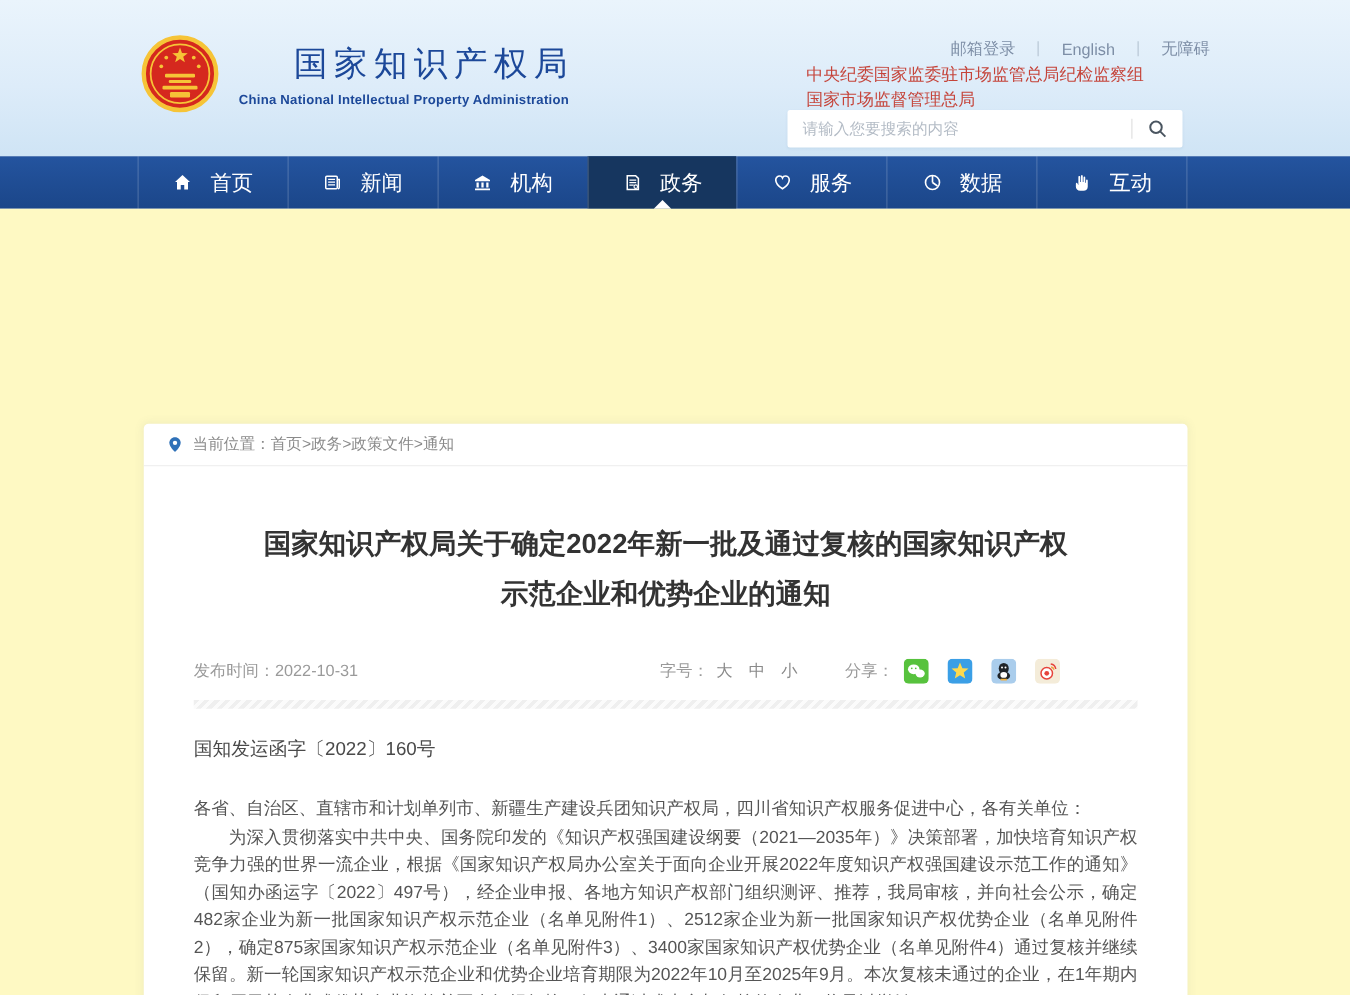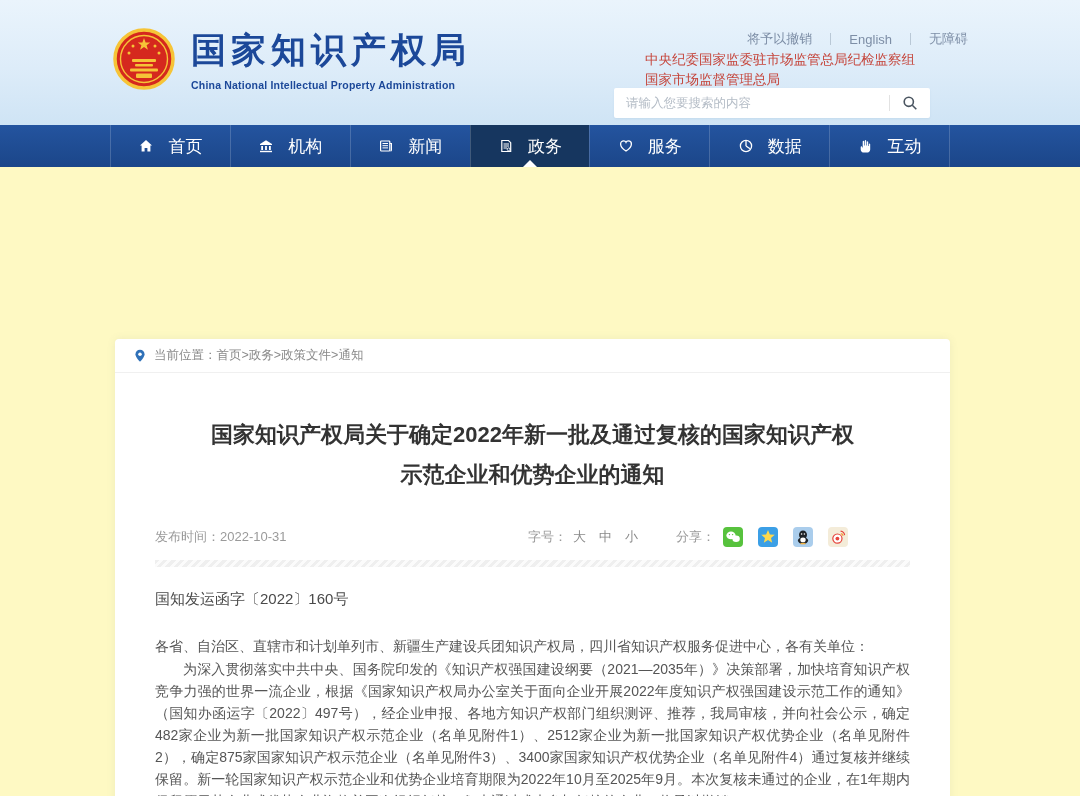--- a/index.html
+++ b/index.html
@@ -11,31 +11,31 @@
   }
 
   
   .top-header{
     position:absolute; top:0; left:0; width:1080px; height:125px;
     background:linear-gradient(180deg,#eaf4fc 0%,#ddecf9 55%,#cfe4f5 100%);
   }
   .logo{ position:absolute; left:112px; top:27px; display:flex; align-items:center; }
   .emblem{ width:64px; height:64px; flex:0 0 auto; }
   .logo-text{ margin-left:15px; }
-  .logo-title{ font-size:35px; font-weight:bold; color:#1c4899; letter-spacing:5px; }
+  .logo-title{ font-size:27px; font-weight:normal; color:#1c4899; letter-spacing:5px;margin-left:44px; }
   .logo-sub{ font-size:10.5px; font-weight:bold; color:#1c4899; margin-top:5px; letter-spacing:.2px; }
 
   .top-links{ position:absolute; top:30px; right:112px; display:flex; align-items:center;
     font-size:13px; color:#7d8ea6; }
   .top-links span.link{ cursor:pointer; }
   .tl-sep{ width:1px; height:12px; background:#b9c8d6; margin:0 18px; }
 
   .org-lines{ position:absolute; left:645px; top:50px; color:#c5443a; font-size:13.5px; line-height:20px; }
 
-  .search-bar{ position:absolute; left:614px; top:88px; width:316px; height:30px;
+  .search-bar{ position:absolute; left:630px; top:88px; width:316px; height:30px;
     background:#fff; border-radius:2px; display:flex; align-items:center; box-shadow:0 1px 2px rgba(70,110,150,.08);justify-content:flex-end; }
   .search-bar input{ flex:1; border:none; outline:none; font-size:12.5px; color:#333;
     padding:0 12px; background:transparent; font-family:inherit; }
   .search-bar input::placeholder{ color:#b4bcc6; }
   .search-divider{ width:1px; height:16px; background:#e2e2e2; }
   .search-btn{ width:40px; height:30px; border:none; background:transparent; cursor:pointer;
     display:flex; align-items:center; justify-content:center; }
 
   
   .nav{ position:absolute; top:125px; left:0; width:1080px; height:42px;
@@ -103,21 +103,21 @@
       <rect x="18" y="41.5" width="28" height="3" rx="1" fill="#f6c437"></rect>
       <rect x="24" y="46.5" width="16" height="4.5" rx="1" fill="#f6c437"></rect>
     </svg>
     <div class="logo-text">
       <div class="logo-title">国家知识产权局</div>
       <div class="logo-sub">China National Intellectual Property Administration</div>
     </div>
   </div>
 
   <div class="top-links">
-    <span class="link">将予以撤销</span>
+    <span class="link">邮箱登录</span>
     <span class="tl-sep"></span>
     <span class="link">English</span>
     <span class="tl-sep"></span>
     <span class="link">无障碍</span>
   </div>
 
   <div class="org-lines">
     <div>中央纪委国家监委驻市场监管总局纪检监察组</div>
     <div>国家市场监督管理总局</div>
   </div>
@@ -137,35 +137,35 @@
 <div class="nav">
   <div class="nav-inner">
     <div class="nav-item">
       <svg class="nav-icon" viewBox="0 0 16 16">
         <path d="M8 2L14 7.5H12.4V13.5H9.4V10H6.6V13.5H3.6V7.5H2Z" fill="#fff"></path>
       </svg>
       <span>首页</span>
     </div>
     <div class="nav-item">
       <svg class="nav-icon" viewBox="0 0 16 16">
+        <rect x="2.6" y="3" width="9.2" height="10" rx="0.8" fill="none" stroke="#fff" stroke-width="1.2"></rect>
+        <path d="M11.8 5.5H13.4V12c0 .6-.4 1-1 1" fill="none" stroke="#fff" stroke-width="1.2"></path>
+        <path d="M4.5 5.5H10M4.5 7.7H10M4.5 9.9H10" stroke="#fff" stroke-width="1"></path>
+      </svg>
+      <span>新闻</span>
+    </div>
+    <div class="nav-item">
+      <svg class="nav-icon" viewBox="0 0 16 16">
         <path d="M2 6L8 2.3L14 6V7H2Z" fill="#fff"></path>
         <rect x="3.2" y="8" width="1.8" height="4" fill="#fff"></rect>
         <rect x="7.1" y="8" width="1.8" height="4" fill="#fff"></rect>
         <rect x="11" y="8" width="1.8" height="4" fill="#fff"></rect>
         <rect x="2" y="12.8" width="12" height="1.4" fill="#fff"></rect>
       </svg>
       <span>机构</span>
-    </div>
-    <div class="nav-item">
-      <svg class="nav-icon" viewBox="0 0 16 16">
-        <rect x="2.6" y="3" width="9.2" height="10" rx="0.8" fill="none" stroke="#fff" stroke-width="1.2"></rect>
-        <path d="M11.8 5.5H13.4V12c0 .6-.4 1-1 1" fill="none" stroke="#fff" stroke-width="1.2"></path>
-        <path d="M4.5 5.5H10M4.5 7.7H10M4.5 9.9H10" stroke="#fff" stroke-width="1"></path>
-      </svg>
-      <span>新闻</span>
     </div>
     <div class="nav-item active">
       <svg class="nav-icon" viewBox="0 0 16 16">
         <path d="M3.8 2.5H10.5L12.7 4.7V13.5H3.8Z" fill="none" stroke="#fff" stroke-width="1.2"></path>
         <path d="M5.5 6H11M5.5 8H11M5.5 10H9" stroke="#fff" stroke-width="1"></path>
         <circle cx="10.6" cy="11.3" r="1.4" fill="none" stroke="#fff" stroke-width="0.9"></circle>
       </svg>
       <span>政务</span>
     </div>
     <div class="nav-item">

